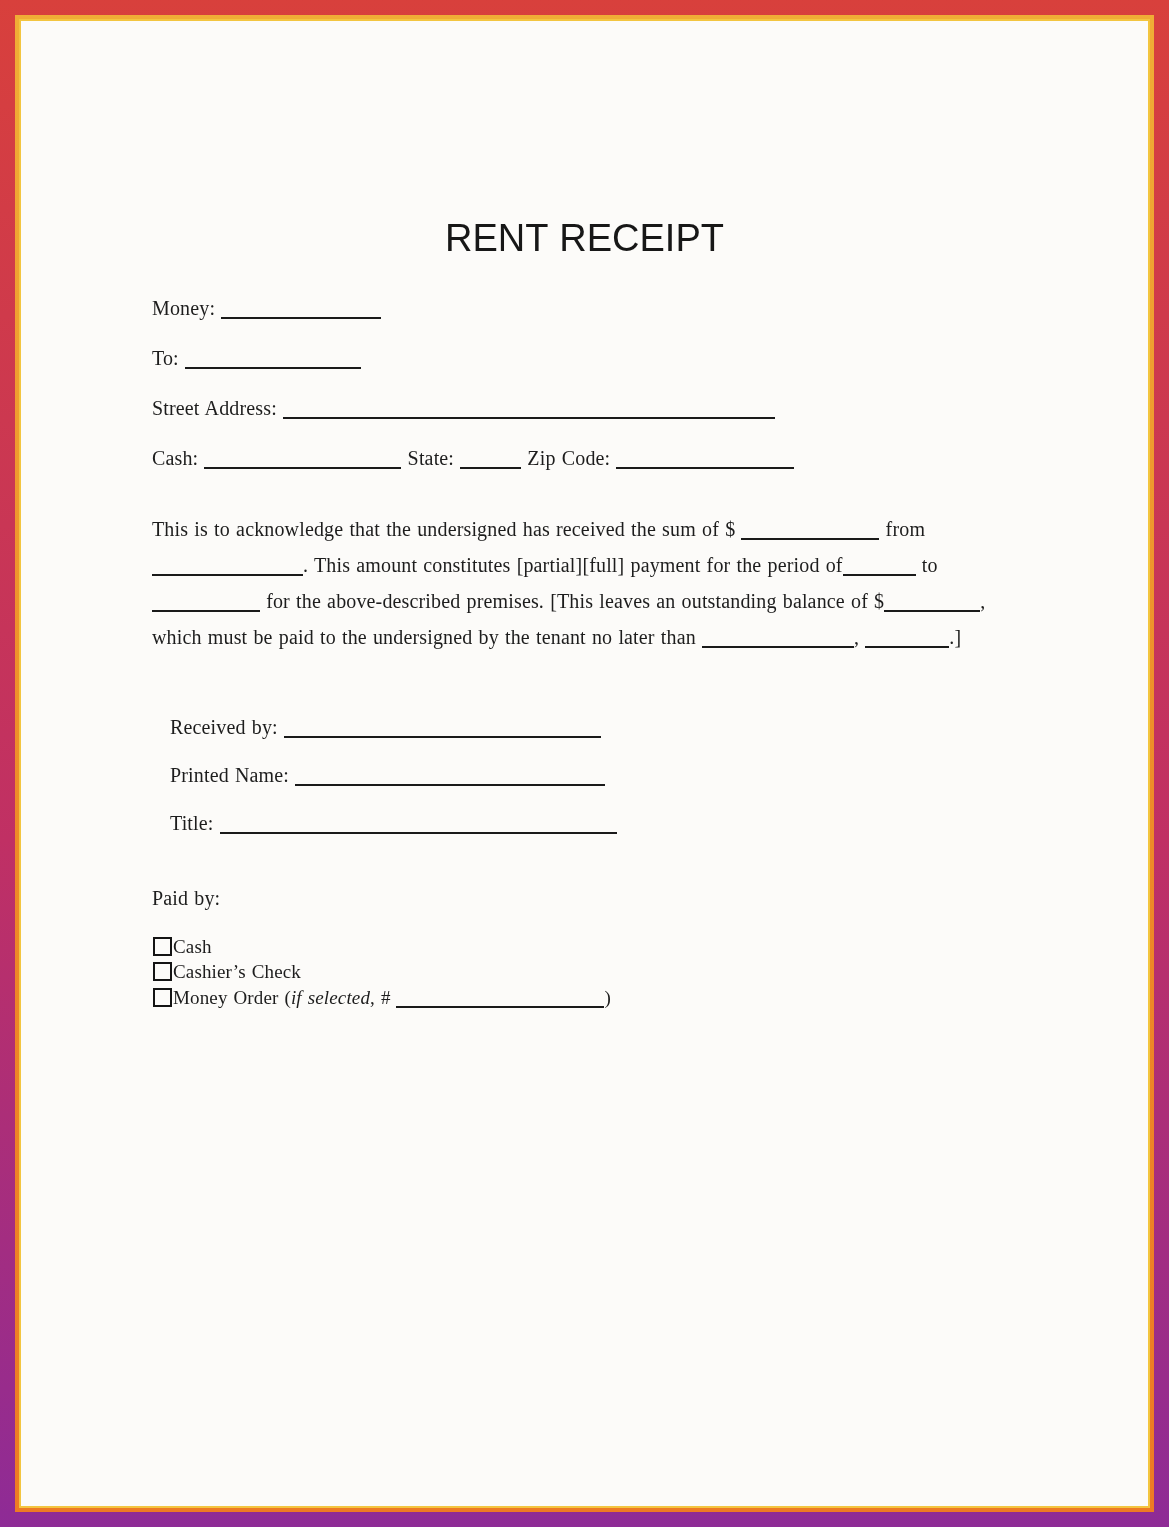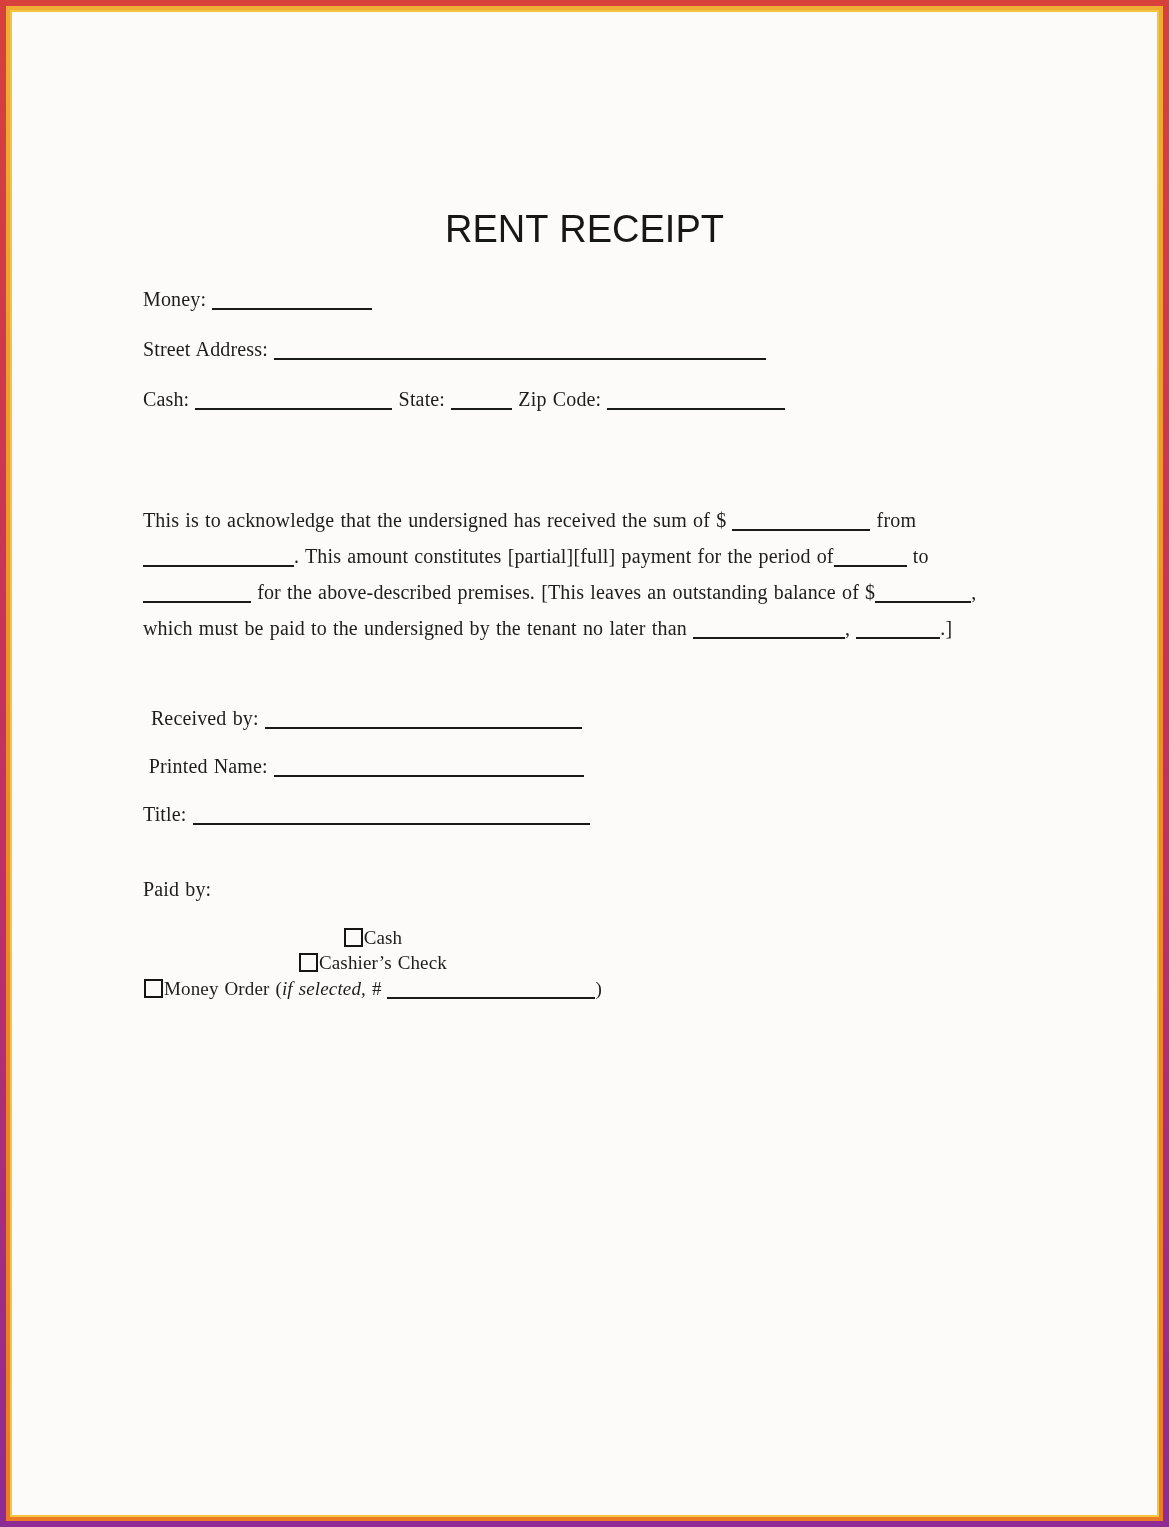--- a/index.html
+++ b/index.html
@@ -1,21 +1,21 @@
 <!DOCTYPE html>
 <html style="--text: #1d1d1d; --page-bg: #fcfbf9;"><head>
 <meta charset="utf-8">
 <style>
   html,body{margin:0;padding:0;background:#ffffff;}
   :root{
     --text:#1d1d1d;
     --page-bg:#fcfbf9;
   }
   .frame-outer{
-    width:1169px;height:1527px;box-sizing:border-box;padding:6px;
+    width:1169px;height:1527px;box-sizing:border-box;padding:15px;
     background:linear-gradient(180deg,#d8403c 0%,#c03064 55%,#8e2b96 100%);
   }
   .frame-mid{
     width:100%;height:100%;box-sizing:border-box;padding:4px;
     background:linear-gradient(180deg,#f0ad36 0%,#ee8a28 55%,#ed7a24 100%);
   }
   .frame-inner{
     width:100%;height:100%;box-sizing:border-box;padding:2px;
     background:#f3c540;
   }
@@ -29,25 +29,25 @@
     position:absolute;top:197px;left:0;width:100%;margin:0;
     text-align:center;
     font-family:"Liberation Sans","DejaVu Sans",sans-serif;
     font-size:38px;line-height:40px;font-weight:400;letter-spacing:0px;
     color:#171717;
   }
   #recipient-rows{position:absolute;top:275px;left:131px;}
   .f-row{height:50px;line-height:24px;white-space:pre;}
   #paragraph{position:absolute;top:490px;left:131px;}
   .p-line{height:36px;line-height:36px;white-space:pre;}
-  #signature-rows{position:absolute;top:694px;left:131px;text-align:center;}
+  #signature-rows{position:absolute;top:694px;left:149px;}
   .s-row{height:48px;line-height:24px;white-space:pre;}
   .paid-by{position:absolute;top:865px;left:131px;height:24px;line-height:24px;}
   #options{position:absolute;top:913px;left:132px;font-size:19px;}
-  .o-row{height:25.4px;line-height:25.4px;white-space:pre;text-align:center;}
+  .o-row{height:25.4px;line-height:25.4px;white-space:pre;}
   .checkbox{
     display:inline-block;width:15px;height:15px;box-sizing:content-box;
     border:2px solid #141414;background:transparent;
     vertical-align:-3px;margin-right:1px;
   }
   .blank{
     display:inline-block;height:14px;
     border-bottom:2px solid #1a1a1a;
     vertical-align:-4px;
   }
@@ -57,20 +57,21 @@
 
 <div class="frame-outer">
   <div class="frame-mid">
     <div class="frame-inner">
       <div class="page">
 
         <h1 class="title">RENT RECEIPT</h1>
 
         <div id="recipient-rows">
             <div class="f-row"><span>Money: </span><span class="blank" style="width: 160px; border-bottom-color: rgb(26, 26, 26);"></span></div>
+            <div class="f-row"><span>To: </span><span class="blank" style="width: 176px; border-bottom-color: rgb(26, 26, 26);"></span></div>
             <div class="f-row"><span>Street Address: </span><span class="blank" style="width: 492px; border-bottom-color: rgb(26, 26, 26);"></span></div>
             <div class="f-row"><span>Cash: </span><span class="blank" style="width: 197px; border-bottom-color: rgb(26, 26, 26);"></span><span> State: </span><span class="blank" style="width: 61px; border-bottom-color: rgb(26, 26, 26);"></span><span> Zip Code: </span><span class="blank" style="width: 178px; border-bottom-color: rgb(26, 26, 26);"></span></div>
           </div>
 
         <div id="paragraph">
             <div class="p-line"><span>This is to acknowledge that the undersigned has received the sum of $ </span><span class="blank" style="width: 138px; border-bottom-color: rgb(26, 26, 26);"></span><span> from</span></div>
             <div class="p-line"><span class="blank" style="width: 151px; border-bottom-color: rgb(26, 26, 26);"></span><span>. This amount constitutes [partial][full] payment for the period of</span><span class="blank" style="width: 73px; border-bottom-color: rgb(26, 26, 26);"></span><span> to</span></div>
             <div class="p-line"><span class="blank" style="width: 108px; border-bottom-color: rgb(26, 26, 26);"></span><span> for the above-described premises. [This leaves an outstanding balance of $</span><span class="blank" style="width: 96px; border-bottom-color: rgb(26, 26, 26);"></span><span>,</span></div>
             <div class="p-line"><span>which must be paid to the undersigned by the tenant no later than </span><span class="blank" style="width: 152px; border-bottom-color: rgb(26, 26, 26);"></span><span>, </span><span class="blank" style="width: 84px; border-bottom-color: rgb(26, 26, 26);"></span><span>.]</span></div>
           </div>

